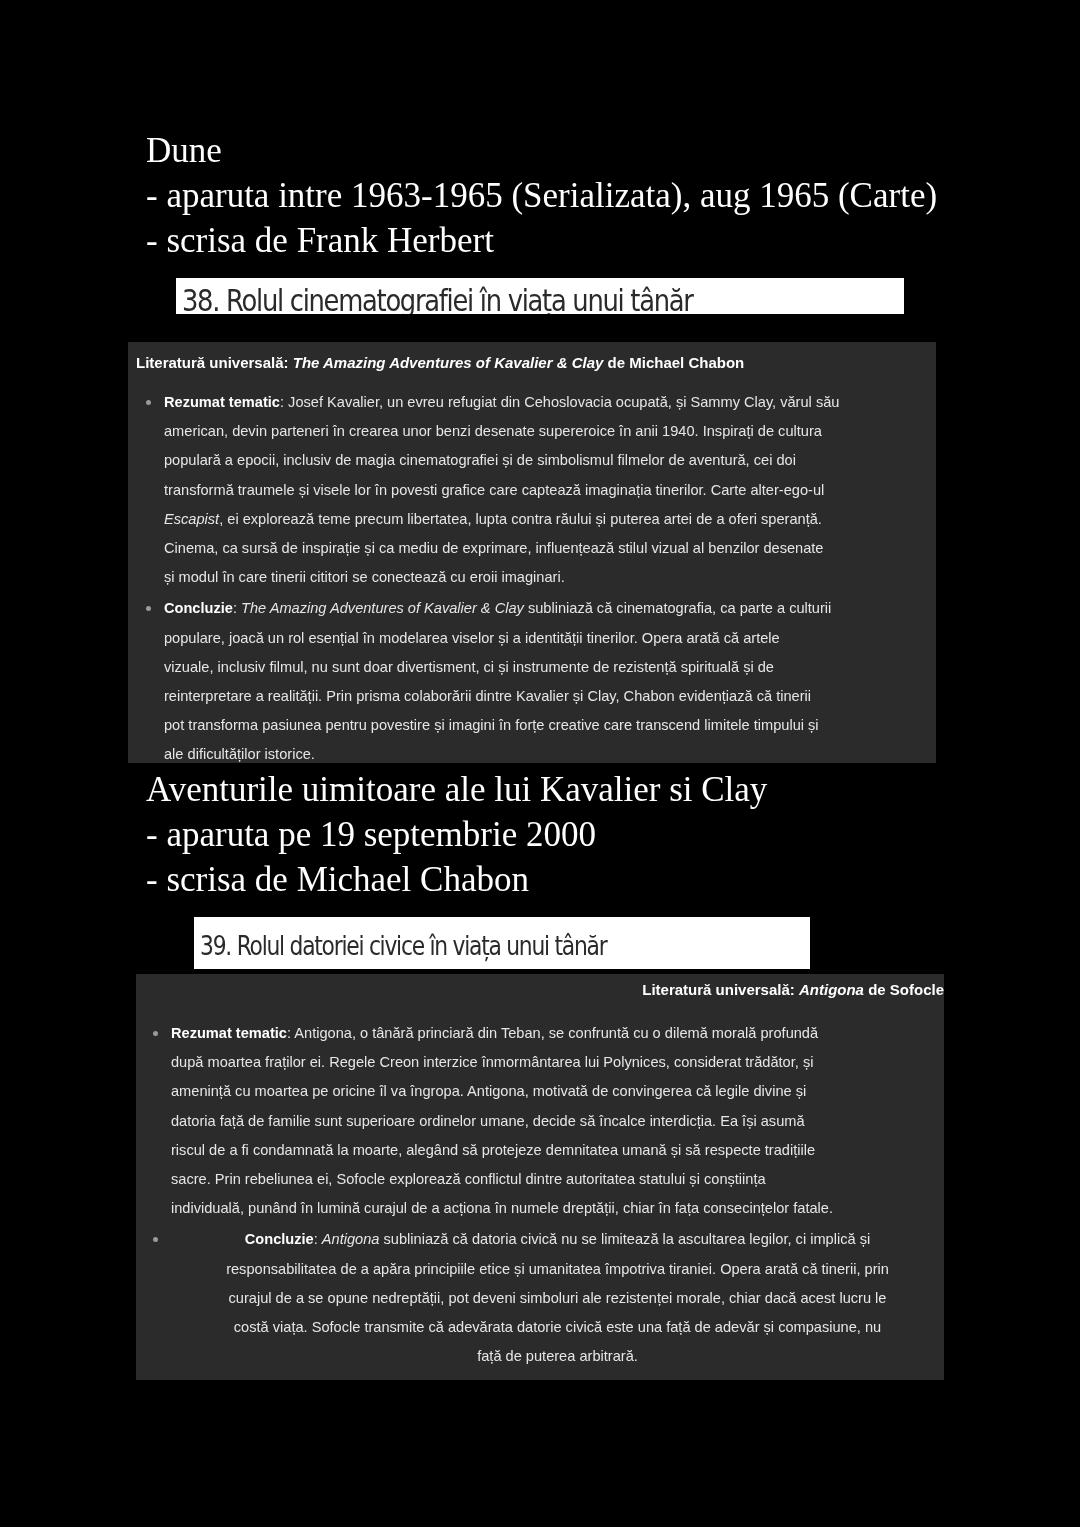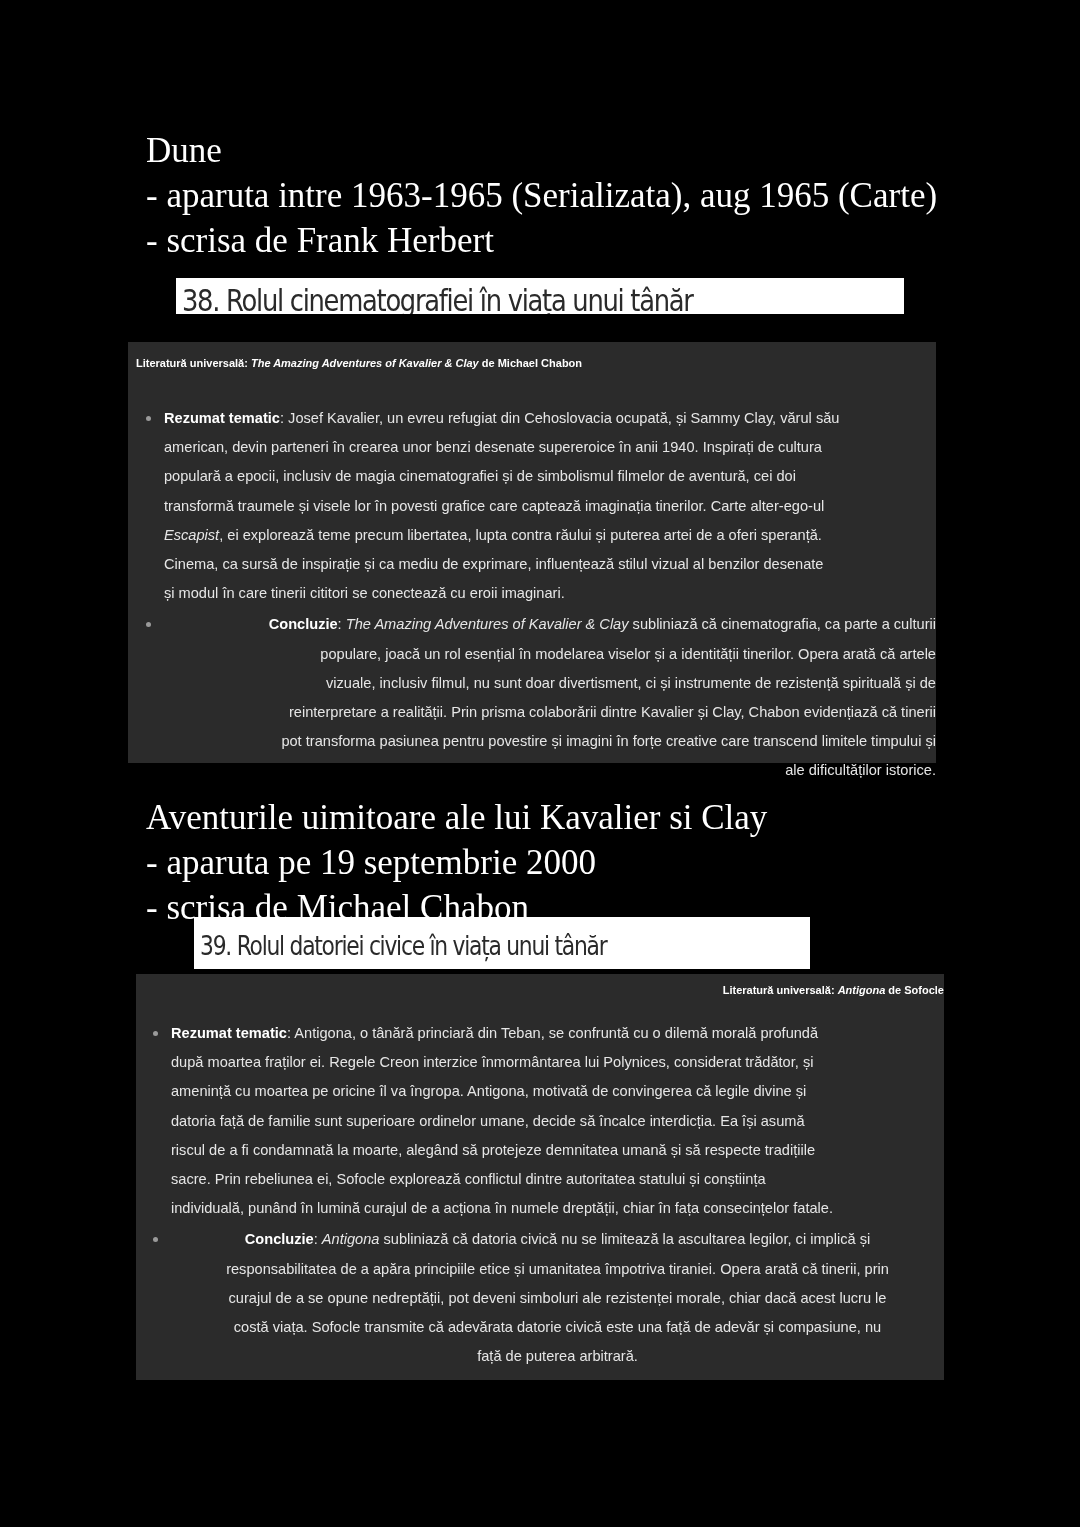--- a/index.html
+++ b/index.html
@@ -37,21 +37,21 @@
       position: absolute;
       background: #2b2b2b;
       color: #e6e6e6;
       font-family: "Liberation Sans", "DejaVu Sans", sans-serif;
       font-size: 14.6px;
       box-sizing: border-box;
     }
     .card-heading {
       font-weight: bold;
       color: #ffffff;
-      font-size: 11px;
+      font-size: 15px;
       white-space: nowrap;
     }
     .card-heading i { font-style: italic; }
     .card ul {
       list-style: none;
       margin: 0;
       padding: 0;
     }
     .card li {
       position: relative;
@@ -78,44 +78,44 @@
 </div>
 
 <div class="title-banner" style="left:176px; top:278px; width:728px; height:36px; font-size:30px; line-height:45px; padding-left:6px;">
   <span style="transform: scaleX(0.86);">38. Rolul cinematografiei în viața unui tânăr</span>
 </div>
 
 <div class="card" style="left:128px; top:342px; width:808px; height:421px; padding:6px 0 0 8px;">
   <div class="card-heading" style="line-height:30px;">
     <span>Literatură universală: </span><i>The Amazing Adventures of Kavalier &amp; Clay</i><span> de Michael Chabon</span>
   </div>
-  <ul style="margin-top:26px;">
+  <ul style="margin-top:10px;">
     <li style="padding-left:28px;">
       <span class="bullet" style="left:10px; top:12px;"></span>
       <span class="line"><span class="b">Rezumat tematic</span><span>: Josef Kavalier, un evreu refugiat din Cehoslovacia ocupată, și Sammy Clay, vărul său</span></span>
       <span class="line">american, devin parteneri în crearea unor benzi desenate supereroice în anii 1940. Inspirați de cultura</span>
       <span class="line">populară a epocii, inclusiv de magia cinematografiei și de simbolismul filmelor de aventură, cei doi</span>
       <span class="line">transformă traumele și visele lor în povesti grafice care captează imaginația tinerilor. Carte alter-ego-ul</span>
       <span class="line"><span class="it">Escapist</span><span>, ei explorează teme precum libertatea, lupta contra răului și puterea artei de a oferi speranță.</span></span>
       <span class="line">Cinema, ca sursă de inspirație și ca mediu de exprimare, influențează stilul vizual al benzilor desenate</span>
       <span class="line">și modul în care tinerii cititori se conectează cu eroii imaginari.</span>
     </li>
-    <li style="padding-left:28px; margin-top:2px;text-align:right;">
+    <li style="padding-left:28px; margin-top:2px;">
       <span class="bullet" style="left:10px; top:12px;"></span>
       <span class="line"><span class="b">Concluzie</span><span>: </span><span class="it">The Amazing Adventures of Kavalier &amp; Clay</span><span> subliniază că cinematografia, ca parte a culturii</span></span>
       <span class="line">populare, joacă un rol esențial în modelarea viselor și a identității tinerilor. Opera arată că artele</span>
       <span class="line">vizuale, inclusiv filmul, nu sunt doar divertisment, ci și instrumente de rezistență spirituală și de</span>
       <span class="line">reinterpretare a realității. Prin prisma colaborării dintre Kavalier și Clay, Chabon evidențiază că tinerii</span>
       <span class="line">pot transforma pasiunea pentru povestire și imagini în forțe creative care transcend limitele timpului și</span>
       <span class="line">ale dificultăților istorice.</span>
     </li>
   </ul>
 </div>
 
-<div class="serif-block" style="top:767px;margin-top:28px;">
+<div class="serif-block" style="top:767px;">
   <span class="serif-line">Aventurile uimitoare ale lui Kavalier si Clay</span>
   <span class="serif-line">- aparuta pe 19 septembrie 2000</span>
   <span class="serif-line">- scrisa de Michael Chabon</span>
 </div>
 
 <div class="title-banner" style="left:194px; top:917px; width:616px; height:52px; font-size:26px; line-height:58px; padding-left:6px;">
   <span style="transform: scaleX(0.84);">39. Rolul datoriei civice în viața unui tânăr</span>
 </div>
 
 <div class="card" style="left:136px; top:974px; width:808px; height:406px; padding:1px 0 0 7px;">

